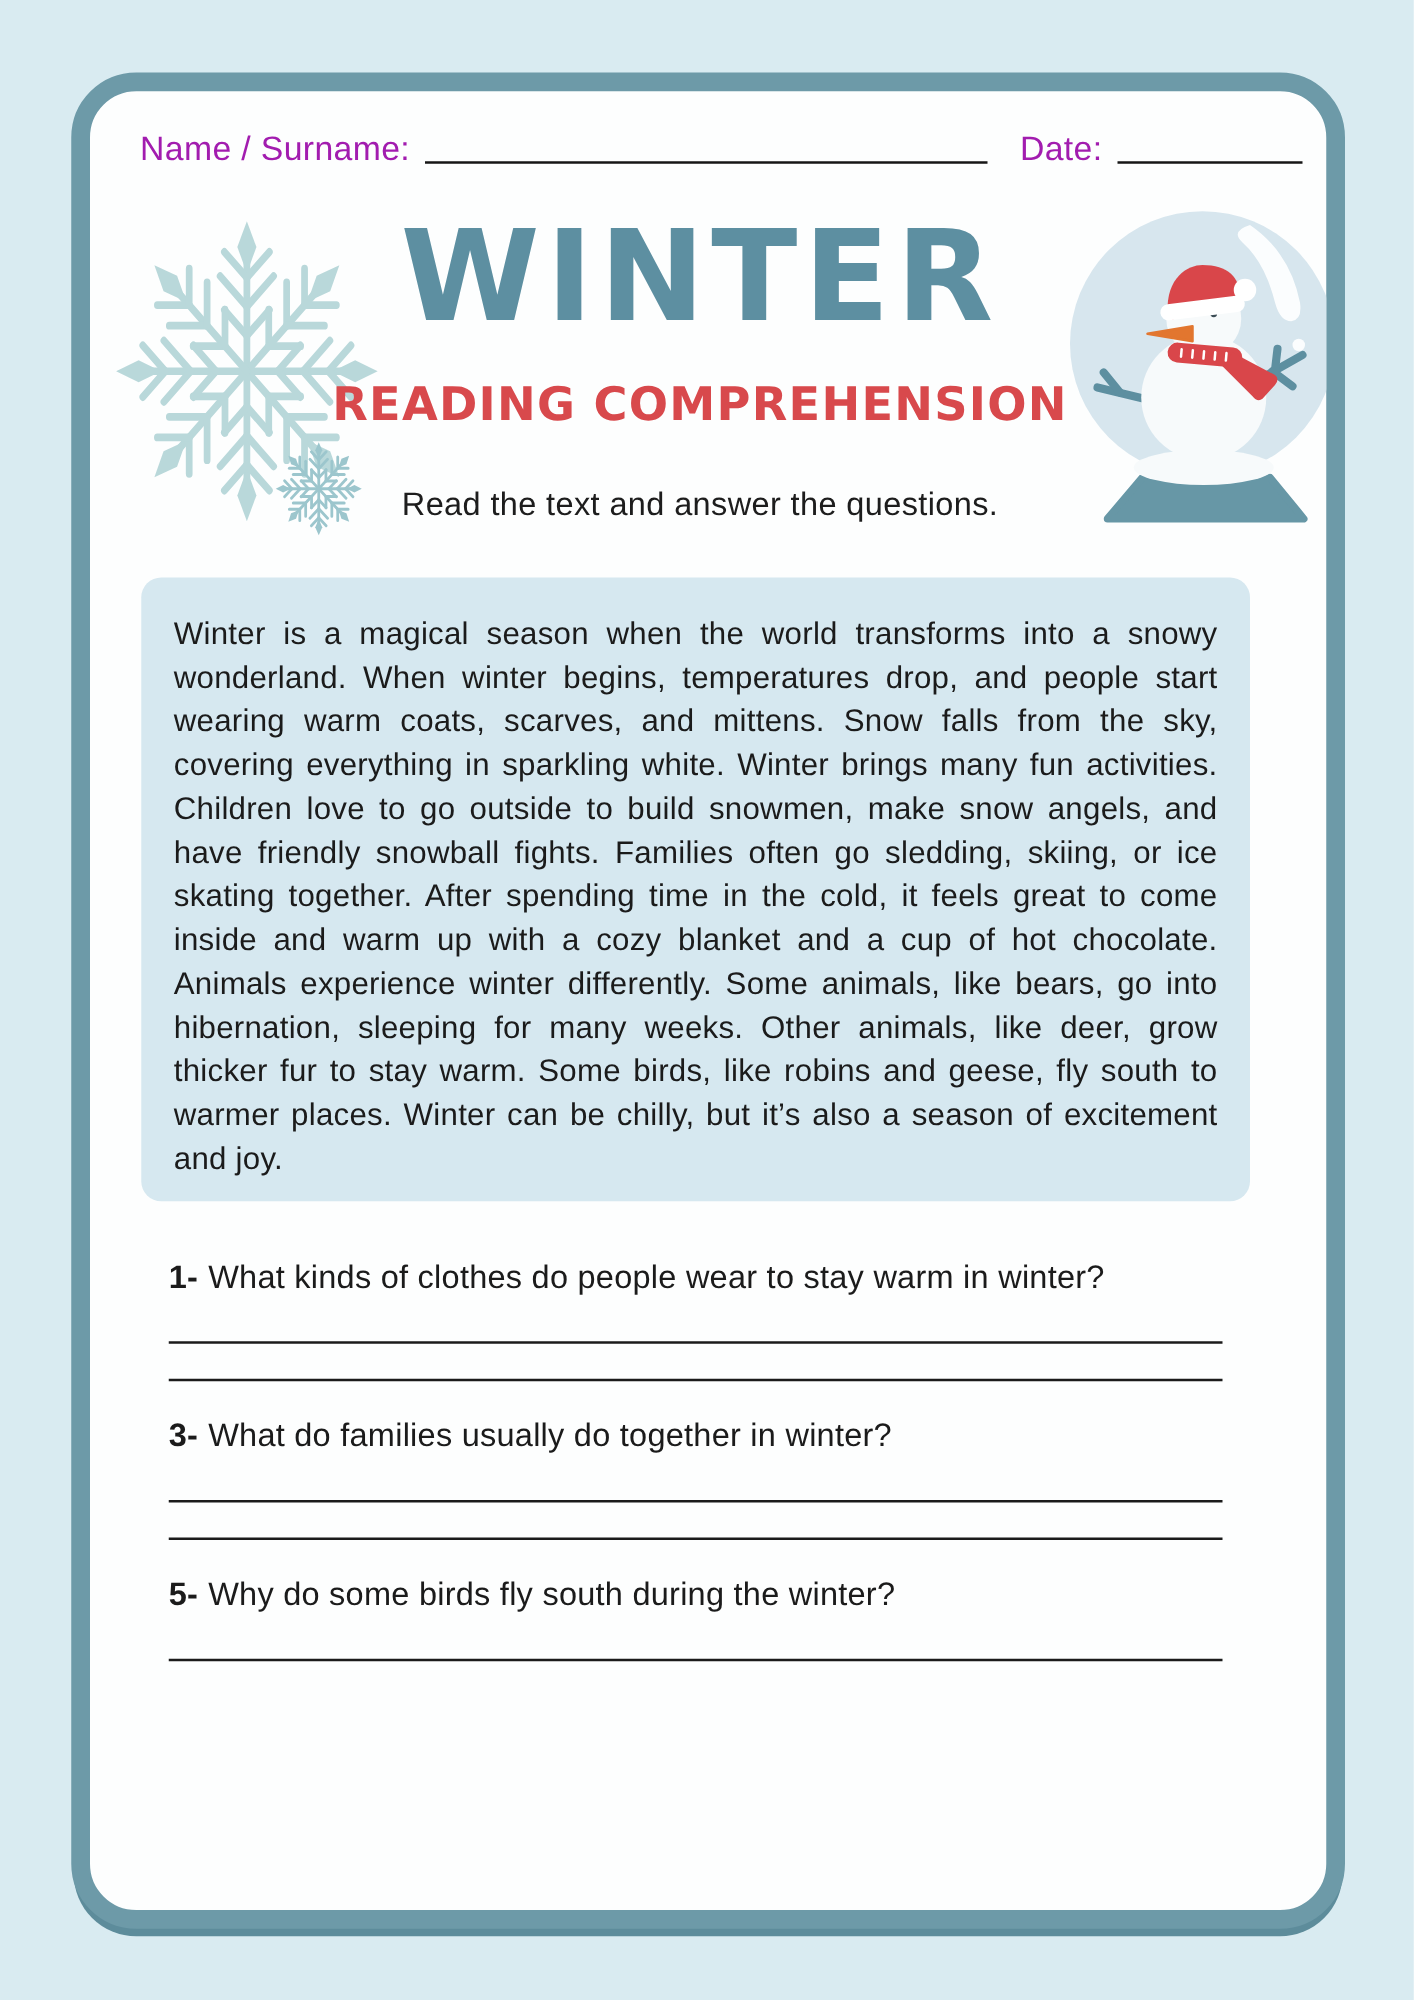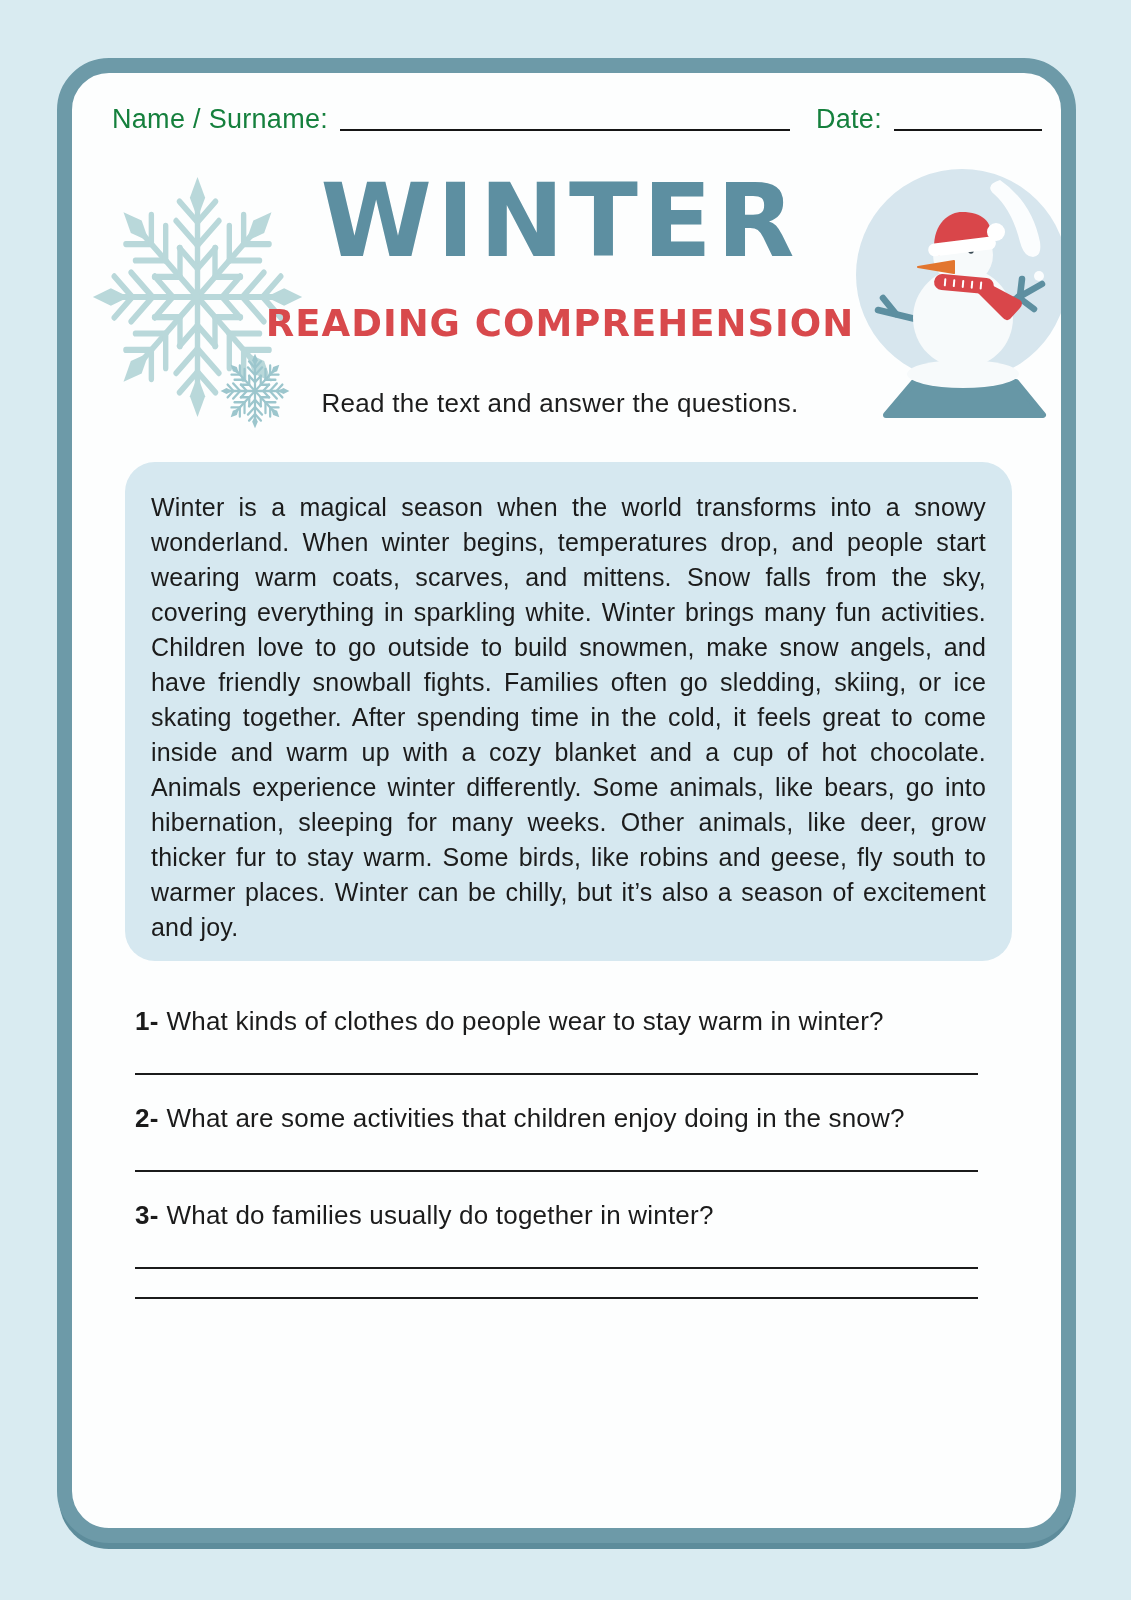--- a/index.html
+++ b/index.html
@@ -17,21 +17,21 @@
     background:#fdfefe;
     border:15px solid #6d9aa8;
     border-radius:52px;
     box-shadow:0 8px 0 -2px #5d8c9b;
     overflow:hidden;
   }
   
   .header-row{
     position:absolute;left:40px;top:28px;width:930px;
     display:flex;align-items:flex-end;
-    font-size:27px;color:#15803d;letter-spacing:.3px;
+    font-size:27px;color:#a21caf;letter-spacing:.3px;
   }
   .hdr-label{white-space:nowrap;padding-bottom:2px;}
   .name-line{flex:1;border-bottom:2.5px solid #161616;margin:0 26px 6px 12px;height:28px;}
   .date-line{width:148px;border-bottom:2.5px solid #161616;margin:0 0 6px 12px;height:28px;}
   
   .flake-big{position:absolute;left:13px;top:95px;width:225px;height:258px;}
   .flake-small{position:absolute;left:146px;top:278px;width:74px;height:80px;}
   .titles{position:absolute;left:193px;top:96px;width:590px;text-align:center;}
   .title-main{
     font-family:"DejaVu Sans","Liberation Sans",sans-serif;
@@ -44,26 +44,25 @@
     color:#d8494c;margin-top:28px;
   }
   .title-instruction{
     font-size:26px;color:#1d1d1d;margin-top:43px;letter-spacing:.3px;
   }
   .snow-globe{position:absolute;left:778px;top:93px;width:220px;height:256px;}
   
   .passage{
     position:absolute;left:41px;top:389px;width:887px;height:499px;
     box-sizing:border-box;
-    background:#d6e8f0;border-radius:30px;
+    background:#d6e8f0;border-radius:16px;
     padding:28px 26px 22px 26px;
     font-size:25px;line-height:35px;color:#1b1b1b;
     text-align:justify;letter-spacing:.2px;
     overflow:hidden;
-    margin-left:12px;
   }
   
   .questions{position:absolute;left:63px;top:933px;width:845px;}
   .qgroup + .qgroup{margin-top:28px;}
   .qtext{font-size:26px;color:#1b1b1b;margin-bottom:36px;letter-spacing:.2px;}
   .qnum{font-weight:bold;margin-right:8px;}
   .answer-line{border-bottom:2.5px solid #1b1b1b;height:0;width:843px;}
 </style>
 </head>
 <body>
@@ -179,29 +178,32 @@
     <div class="passage">Winter is a magical season when the world transforms into a snowy wonderland. When winter begins, temperatures drop, and people start wearing warm coats, scarves, and mittens. Snow falls from the sky, covering everything in sparkling white. Winter brings many fun activities. Children love to go outside to build snowmen, make snow angels, and have friendly snowball fights. Families often go sledding, skiing, or ice skating together. After spending time in the cold, it feels great to come inside and warm up with a cozy blanket and a cup of hot chocolate. Animals experience winter differently. Some animals, like bears, go into hibernation, sleeping for many weeks. Other animals, like deer, grow thicker fur to stay warm. Some birds, like robins and geese, fly south to warmer places. Winter can be chilly, but it’s also a season of excitement and joy.</div>
 
     <div class="questions">
 
       <div class="qgroup">
         <div class="qtext"><span class="qnum">1-</span><span>What kinds of clothes do people wear to stay warm in winter?</span></div>
         <div class="answer-line"></div>
       </div>
 
       <div class="qgroup">
-        <div class="qtext"><span class="qnum">2-</span><span>What are some activities that children enjoy doing in the snow?</span></div>
         <div class="answer-line"></div>
       </div>
 
       <div class="qgroup">
         <div class="qtext"><span class="qnum">3-</span><span>What do families usually do together in winter?</span></div>
         <div class="answer-line"></div>
       </div>
 
       <div class="qgroup">
         <div class="answer-line"></div>
       </div>
 
+      <div class="qgroup">
+        <div class="qtext"><span class="qnum">5-</span><span>Why do some birds fly south during the winter?</span></div>
+        <div class="answer-line"></div>
+      </div>
 
     </div>
   </div>
 </div>
 
 </body></html>

